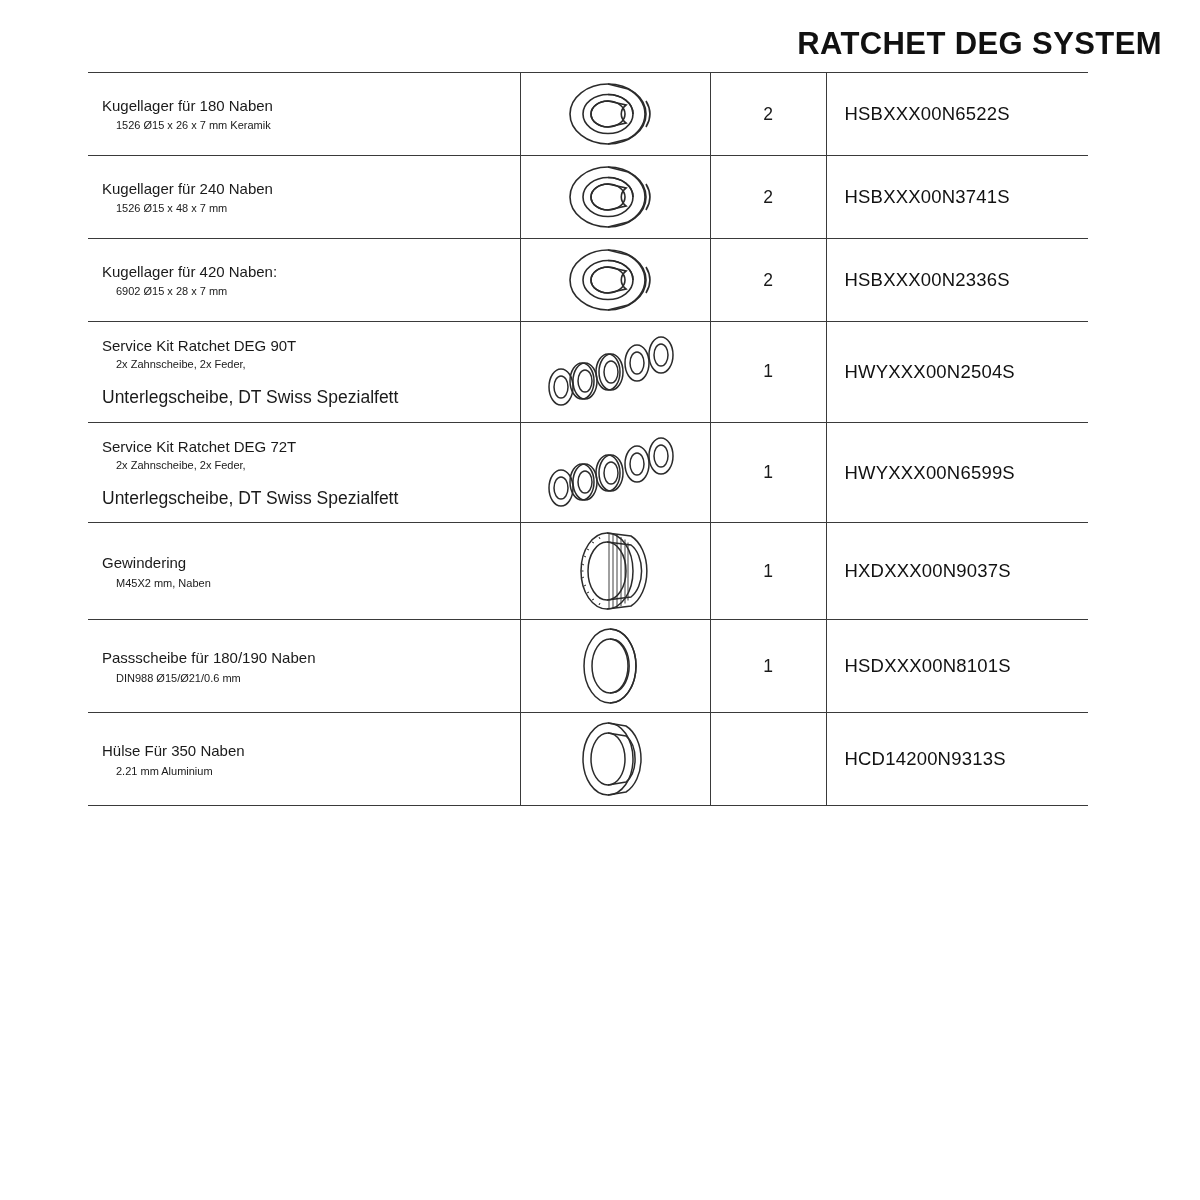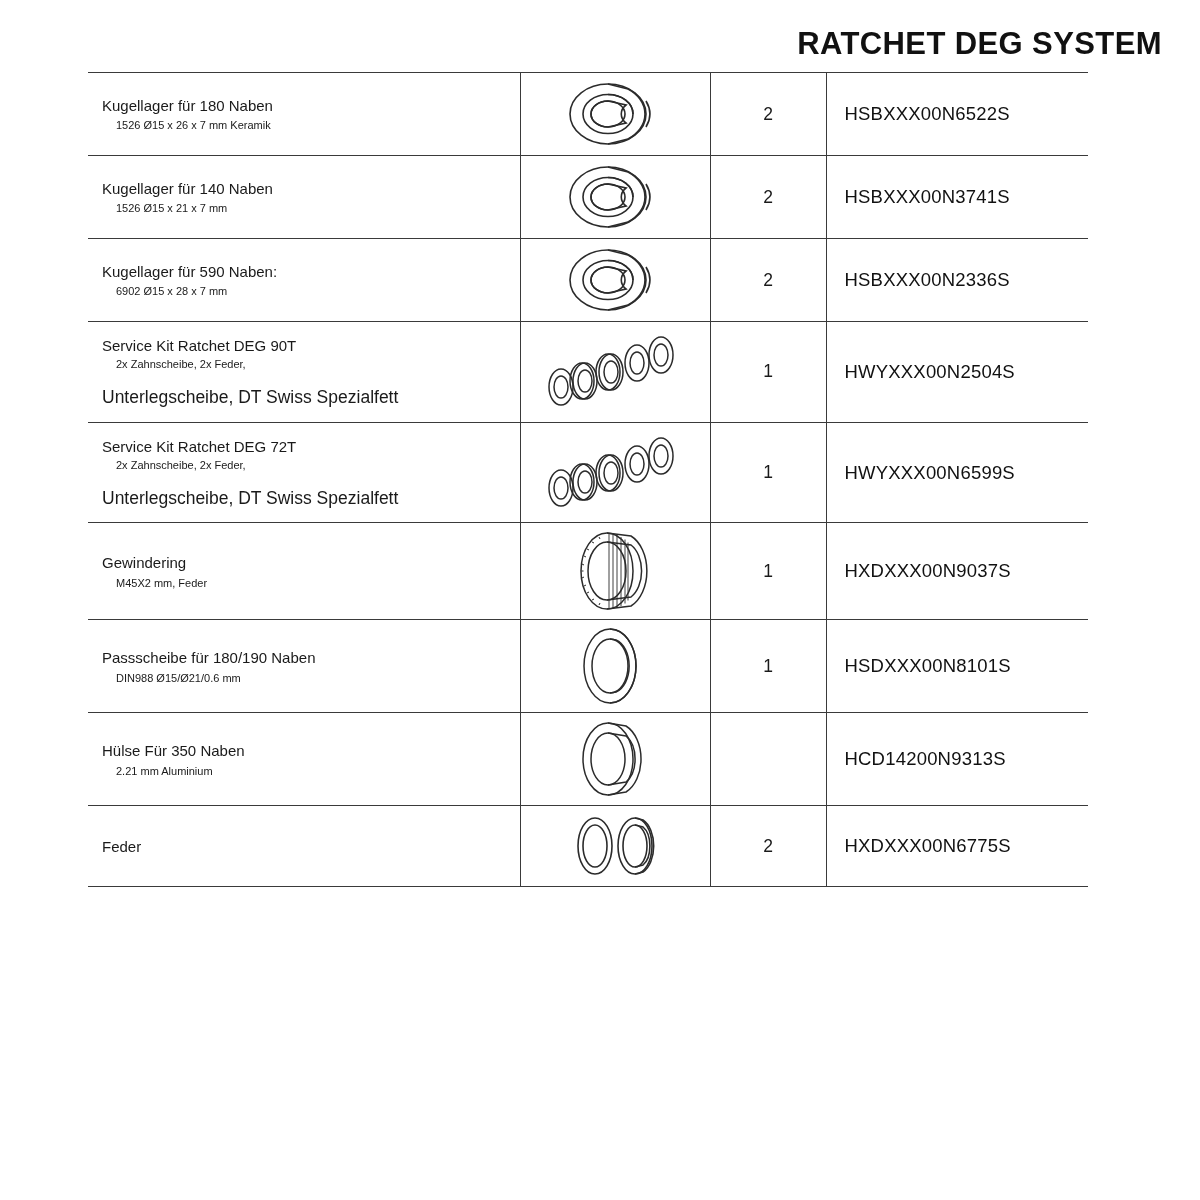--- a/index.html
+++ b/index.html
@@ -154,22 +154,22 @@
               </g>
             </svg>
           </div>
         </td>
         <td class="cell-qty">2</td>
         <td class="cell-code">HSBXXX00N6522S</td>
       </tr>
 
       <tr class="row">
         <td class="cell-desc">
-          <div class="desc-line1">Kugellager für 140 Naben</div>
-          <div class="desc-line2">1526 Ø15 x 21 x 7 mm</div>
+          <div class="desc-line1">Kugellager für 240 Naben</div>
+          <div class="desc-line2">1526 Ø15 x 48 x 7 mm</div>
         </td>
         <td class="cell-img">
           <div class="img-wrap">
             <svg width="130" height="82" viewBox="0 0 130 82">
               <g class="s-stroke" stroke-width="1.6">
                 <ellipse cx="58" cy="41" rx="38" ry="30"></ellipse>
                 <ellipse cx="58" cy="41" rx="17" ry="13"></ellipse>
                 <ellipse cx="58" cy="41" rx="25" ry="19.5"></ellipse>
                 <path d="M58 11 L78 16 A38 30 0 0 1 78 66 L58 71"></path>
                 <path d="M58 28 A17 13 0 0 0 58 54 L76 50 A17 13 0 0 1 76 32 Z"></path>
@@ -178,21 +178,21 @@
               </g>
             </svg>
           </div>
         </td>
         <td class="cell-qty">2</td>
         <td class="cell-code">HSBXXX00N3741S</td>
       </tr>
 
       <tr class="row">
         <td class="cell-desc">
-          <div class="desc-line1">Kugellager für 590 Naben:</div>
+          <div class="desc-line1">Kugellager für 420 Naben:</div>
           <div class="desc-line2">6902 Ø15 x 28 x 7 mm</div>
         </td>
         <td class="cell-img">
           <div class="img-wrap">
             <svg width="130" height="82" viewBox="0 0 130 82">
               <g class="s-stroke" stroke-width="1.6">
                 <ellipse cx="58" cy="41" rx="38" ry="30"></ellipse>
                 <ellipse cx="58" cy="41" rx="17" ry="13"></ellipse>
                 <ellipse cx="58" cy="41" rx="25" ry="19.5"></ellipse>
                 <path d="M58 11 L78 16 A38 30 0 0 1 78 66 L58 71"></path>
@@ -263,21 +263,21 @@
             </svg>
           </div>
         </td>
         <td class="cell-qty">1</td>
         <td class="cell-code">HWYXXX00N6599S</td>
       </tr>
 
       <tr class="row">
         <td class="cell-desc">
           <div class="desc-line1">Gewindering</div>
-          <div class="desc-line2">M45X2 mm, Feder</div>
+          <div class="desc-line2">M45X2 mm, Naben</div>
         </td>
         <td class="cell-img">
           <div class="img-wrap">
             <svg width="120" height="96" viewBox="0 0 120 96">
               <g class="s-stroke" stroke-width="1.5">
                 <ellipse cx="52" cy="48" rx="26" ry="38"></ellipse>
                 <ellipse cx="52" cy="48" rx="19" ry="29"></ellipse>
                 <path d="M52 10 L76 13 A26 38 0 0 1 76 83 L52 86"></path>
                 <path d="M52 19 L76 22 A19 29 0 0 1 76 74 L52 77"></path>
                 <g stroke-width="1">
@@ -345,41 +345,20 @@
                 <path d="M48 20 L66 23 A17 26 0 0 1 66 69 L48 72"></path>
               </g>
             </svg>
           </div>
         </td>
         <td class="cell-qty"></td>
         <td class="cell-code">HCD14200N9313S</td>
       </tr>
 
 
-      <tr class="row">
-        <td class="cell-desc">
-          <div class="desc-line1">Feder</div>
-        </td>
-        <td class="cell-img">
-          <div class="img-wrap">
-            <svg width="130" height="80" viewBox="0 0 130 80">
-              <g class="s-stroke" stroke-width="1.6">
-                <ellipse cx="45" cy="40" rx="17" ry="28"></ellipse>
-                <ellipse cx="45" cy="40" rx="12" ry="21"></ellipse>
-                <ellipse cx="85" cy="40" rx="17" ry="28"></ellipse>
-                <ellipse cx="85" cy="40" rx="12" ry="21"></ellipse>
-                <path d="M85 12 L93 14 A17 28 0 0 1 93 66 L85 68"></path>
-                <path d="M85 19 L93 21 A12 21 0 0 1 93 59 L85 61"></path>
-              </g>
-            </svg>
-          </div>
-        </td>
-        <td class="cell-qty">2</td>
-        <td class="cell-code">HXDXXX00N6775S</td>
-      </tr>
 
       <tr class="row">
         <td style="height:0"></td>
         <td class="cell-img" style="height:0"></td>
         <td class="cell-qty" style="height:0"></td>
         <td class="cell-code" style="height:0"></td>
       </tr>
 
     </tbody>
   </table>

